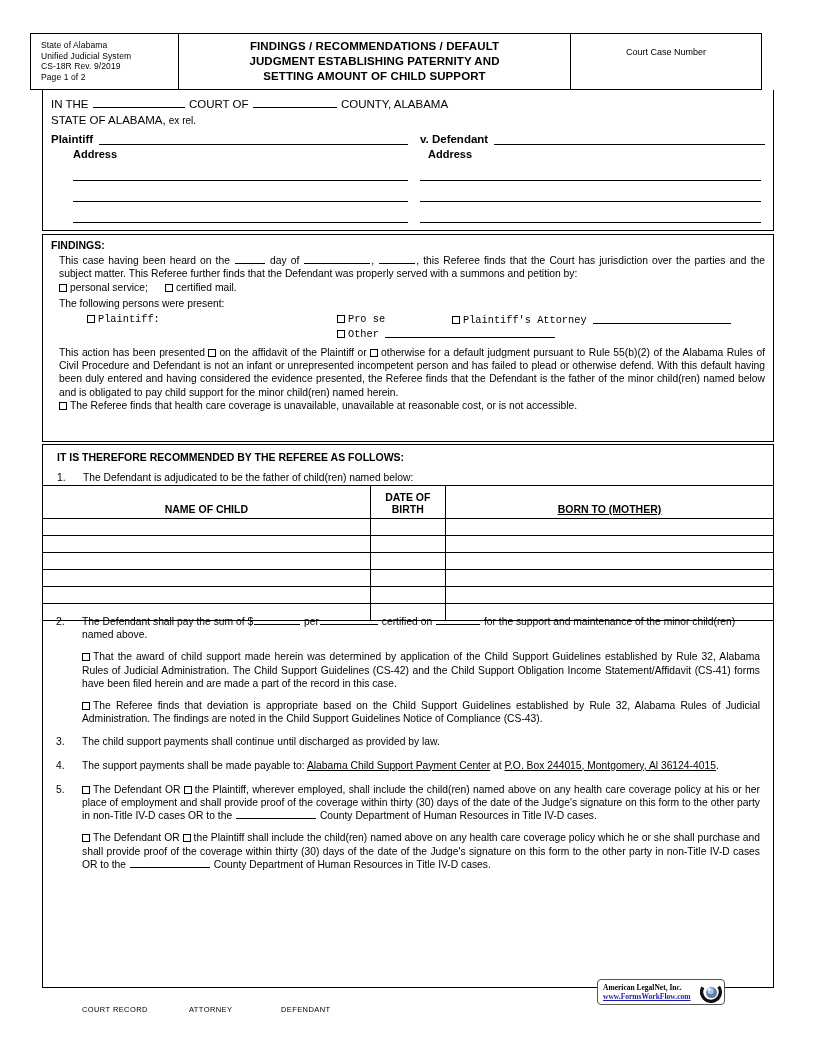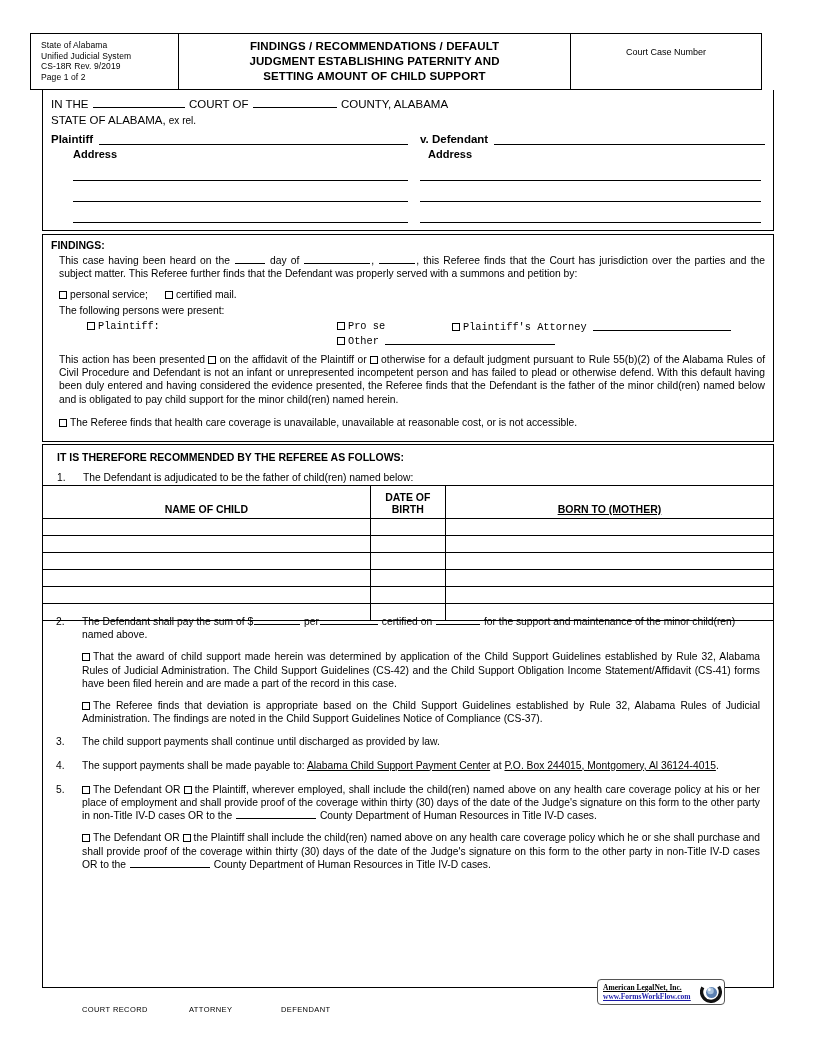--- a/index.html
+++ b/index.html
@@ -117,21 +117,21 @@
     width: 732px; height: 208px;
     box-sizing: border-box;
     border: 1.5px solid #000;
     padding: 4px 8px 0 8px;
     font-size: 10.3px;
     line-height: 13.2px;
   }
   .findings b.sec { font-size: 10.5px; }
   .find-body { padding-left: 8px; }
   .find-p { margin: 2px 0 0 0; text-align: justify; }
-  .cb-row { margin-top: 7px; }
+  .cb-row { margin-top: 0; }
   .present-grid {
     display: flex;
     margin-top: 3px;
     padding-left: 36px;
   }
   .pg-col1 { width: 250px; }
   .pg-col2 { width: 115px; }
   .pg-col3 { flex: 1; }
   .pg-row { height: 14px; white-space: nowrap; font-family: Liberation Mono, monospace; }
   .pg-row .ln {
@@ -211,21 +211,21 @@
     width: 128px; height: 26px;
     border: 1px solid #555;
     border-radius: 4px;
     background: #fff;
     box-sizing: border-box;
     display: flex;
     align-items: center;
     padding-left: 5px;
     overflow: hidden;
   }
-  .stamp-txt { flex: 1; text-decoration: underline; }
+  .stamp-txt { flex: 1; }
   .stamp-l1 {
     font-family: "Liberation Serif", serif;
     font-size: 7.5px;
     font-weight: bold;
     color: #000;
     line-height: 9px;
     white-space: nowrap;
   }
   .stamp-l2 {
     font-family: "Liberation Serif", serif;
@@ -354,21 +354,21 @@
         </div>
       </div>
     </div>
 
     <div class="find-body" style="margin-top:5px">
       <div class="justified">
         <span>This action has been presented</span>
         <span class="cb"></span><span>on the affidavit of the Plaintiff or</span>
         <span class="cb"></span><span>otherwise for a default judgment pursuant to Rule 55(b)(2) of the Alabama Rules of Civil Procedure and Defendant is not an infant or unrepresented incompetent person and has failed to plead or otherwise defend.  With this default having been duly entered and having considered the evidence presented, the Referee finds that the Defendant is the father of the minor child(ren) named below and is obligated to pay child support for the minor child(ren) named herein.</span>
       </div>
-      <div style="margin-top:10px">
+      <div style="">
         <span class="cb"></span><span>The Referee finds that health care coverage is unavailable, unavailable at reasonable cost, or is not accessible.</span>
       </div>
     </div>
   </div>
 
   <div class="mainbox">
     <div class="rec-head">IT IS THEREFORE RECOMMENDED BY THE REFEREE AS FOLLOWS:</div>
     <div class="item">
       <div class="num">1.</div>
       <div class="txt">The Defendant is adjudicated to be the father of child(ren) named below:</div>
@@ -429,21 +429,21 @@
           <span>The Defendant shall pay the sum of $</span><span class="blank" style="width:46px"></span>
           <span>per</span><span class="blank" style="width:58px"></span>
           <span>certified on</span>
           <span class="blank" style="width:44px"></span>
           <span>for the support and maintenance of the minor child(ren) named above.</span>
         </div>
         <div class="sub-p">
           <span class="cb"></span><span>That the award of child support made herein was determined by application of the Child Support Guidelines established by Rule 32, Alabama Rules of Judicial Administration.  The Child Support Guidelines (CS-42) and the Child Support Obligation Income Statement/Affidavit (CS-41) forms have been filed herein and are made a part of the record in this case.</span>
         </div>
         <div class="sub-p">
-          <span class="cb"></span><span>The Referee finds that deviation is appropriate based on the Child Support Guidelines established by Rule 32, Alabama Rules of Judicial Administration.  The findings are noted in the Child Support Guidelines Notice of Compliance (CS-37).</span>
+          <span class="cb"></span><span>The Referee finds that deviation is appropriate based on the Child Support Guidelines established by Rule 32, Alabama Rules of Judicial Administration.  The findings are noted in the Child Support Guidelines Notice of Compliance (CS-43).</span>
         </div>
       </div>
     </div>
 
     <div class="item" style="margin-top:10px">
       <div class="num">3.</div>
       <div class="txt">The child support payments shall continue until discharged as provided by law.</div>
     </div>
 
     <div class="item" style="margin-top:10px">

